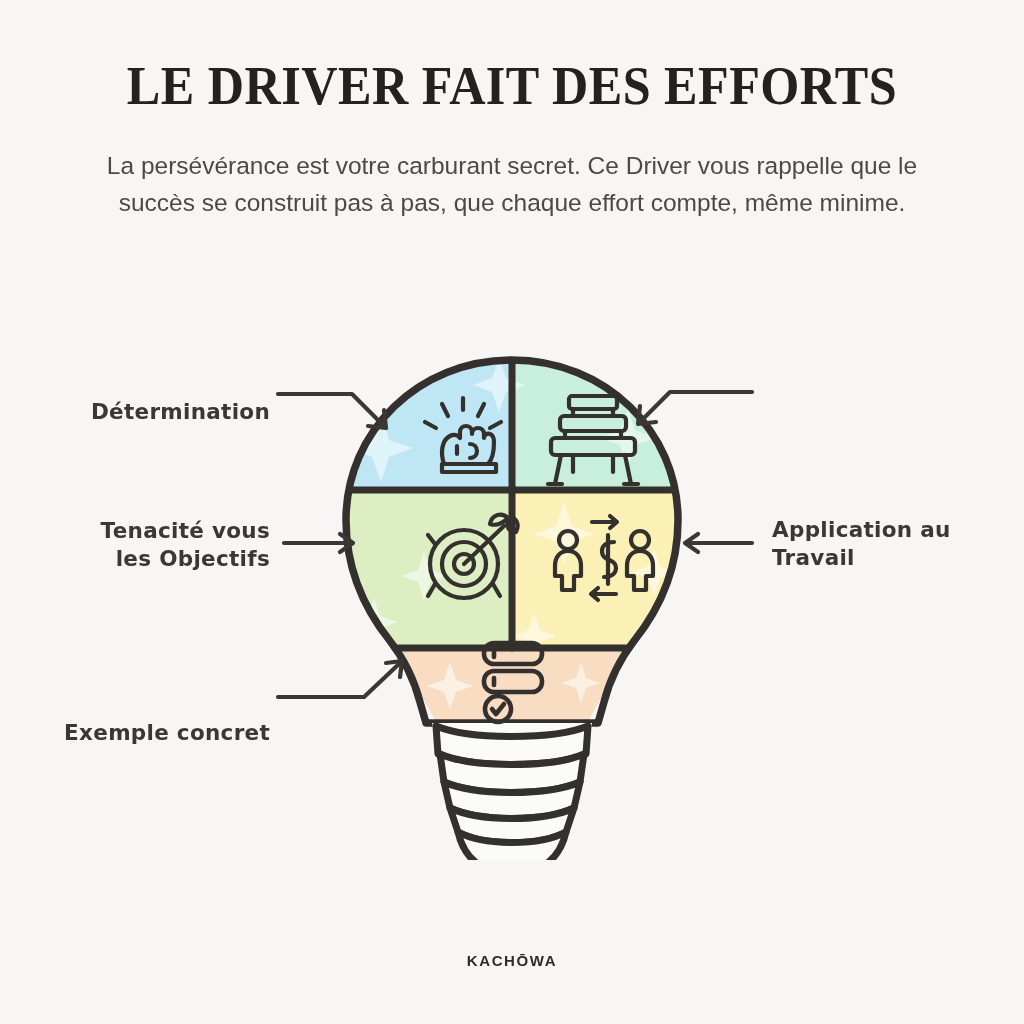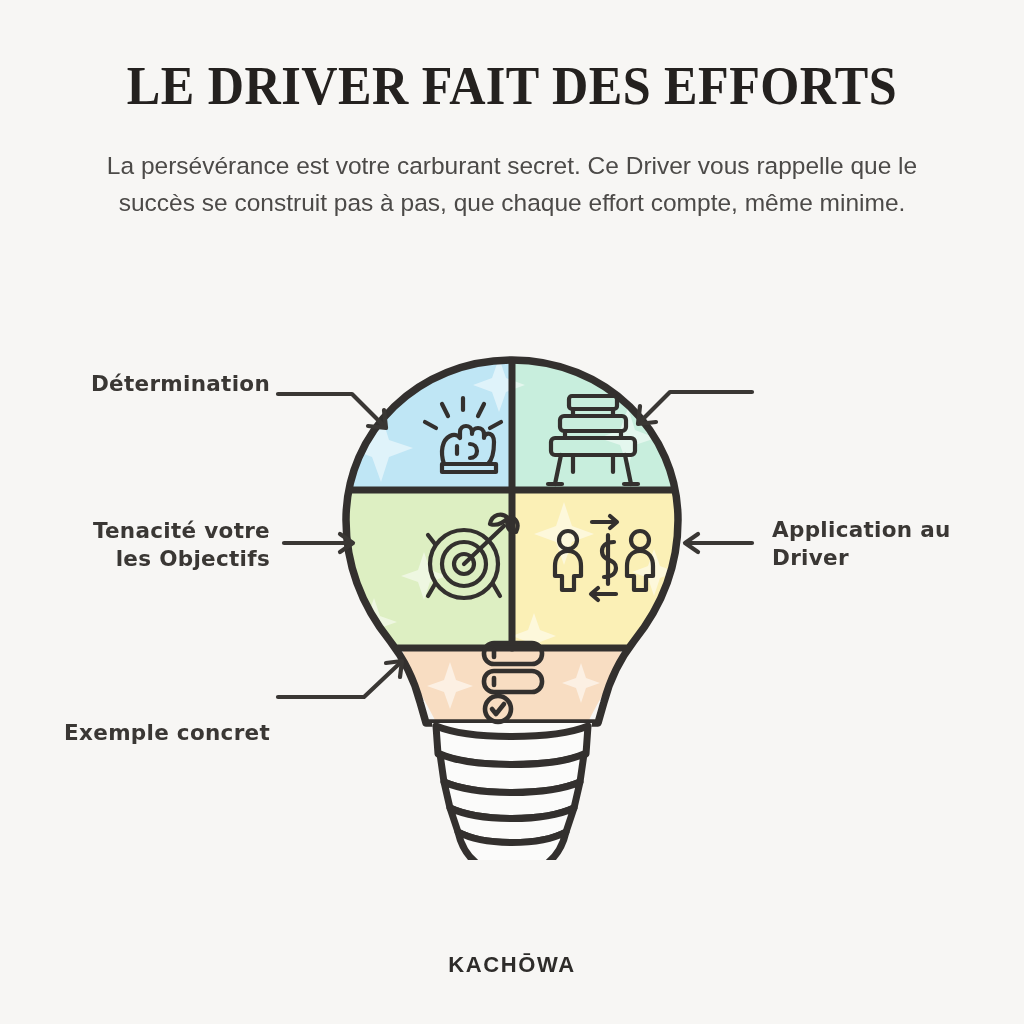--- a/index.html
+++ b/index.html
@@ -77,37 +77,37 @@
     letter-spacing: 0.3px;
     white-space: pre-line;
   }
   .label-left {
     text-align: right;
   }
   .label-right {
     text-align: left;
   }
 
-  #label-determination { left: 0px; top: 370px; width: 270px; }
+  #label-determination { left: 0px; top: 398px; width: 270px; }
   #label-tenacite      { left: 0px; top: 517px; width: 270px; }
   #label-exemple       { left: 0px; top: 683px; width: 270px; margin-top: 36px; }
   #label-surmonter     { left: 772px; top: 365px; width: 250px; }
   #label-application   { left: 772px; top: 516px; width: 250px; }
 
   
   .footer {
     position: absolute;
     left: 0;
     top: 952px;
     width: 1024px;
     text-align: center;
   }
   .brand {
     font-family: "Liberation Sans", sans-serif;
-    font-size: 22px;
+    font-size: 15px;
     font-weight: 700;
     letter-spacing: 1.6px;
     color: #2e2c2a;
   }
 </style>
 </head>
 <body>
 
 <div class="page">
 
@@ -319,26 +319,26 @@
         <g>
           <path d="M752 213 L686 213"></path>
           <path d="M698 204 L685 213 L698 222"></path>
         </g>
       </g>
     </svg>
   </div>
 
   <div class="label label-left" id="label-determination">Détermination</div>
 
-  <div class="label label-left" id="label-tenacite">Tenacité votre
+  <div class="label label-left" id="label-tenacite">Tenacité vous
 les Objectifs</div>
 
   <div class="label label-left" id="label-exemple">Exemple concret</div>
 
 
   <div class="label label-right" id="label-application">Application au
-Driver</div>
+Travail</div>
 
   <div class="footer">
     <span class="brand">KACHŌWA</span>
   </div>
 
 </div>
 
 </body></html>

